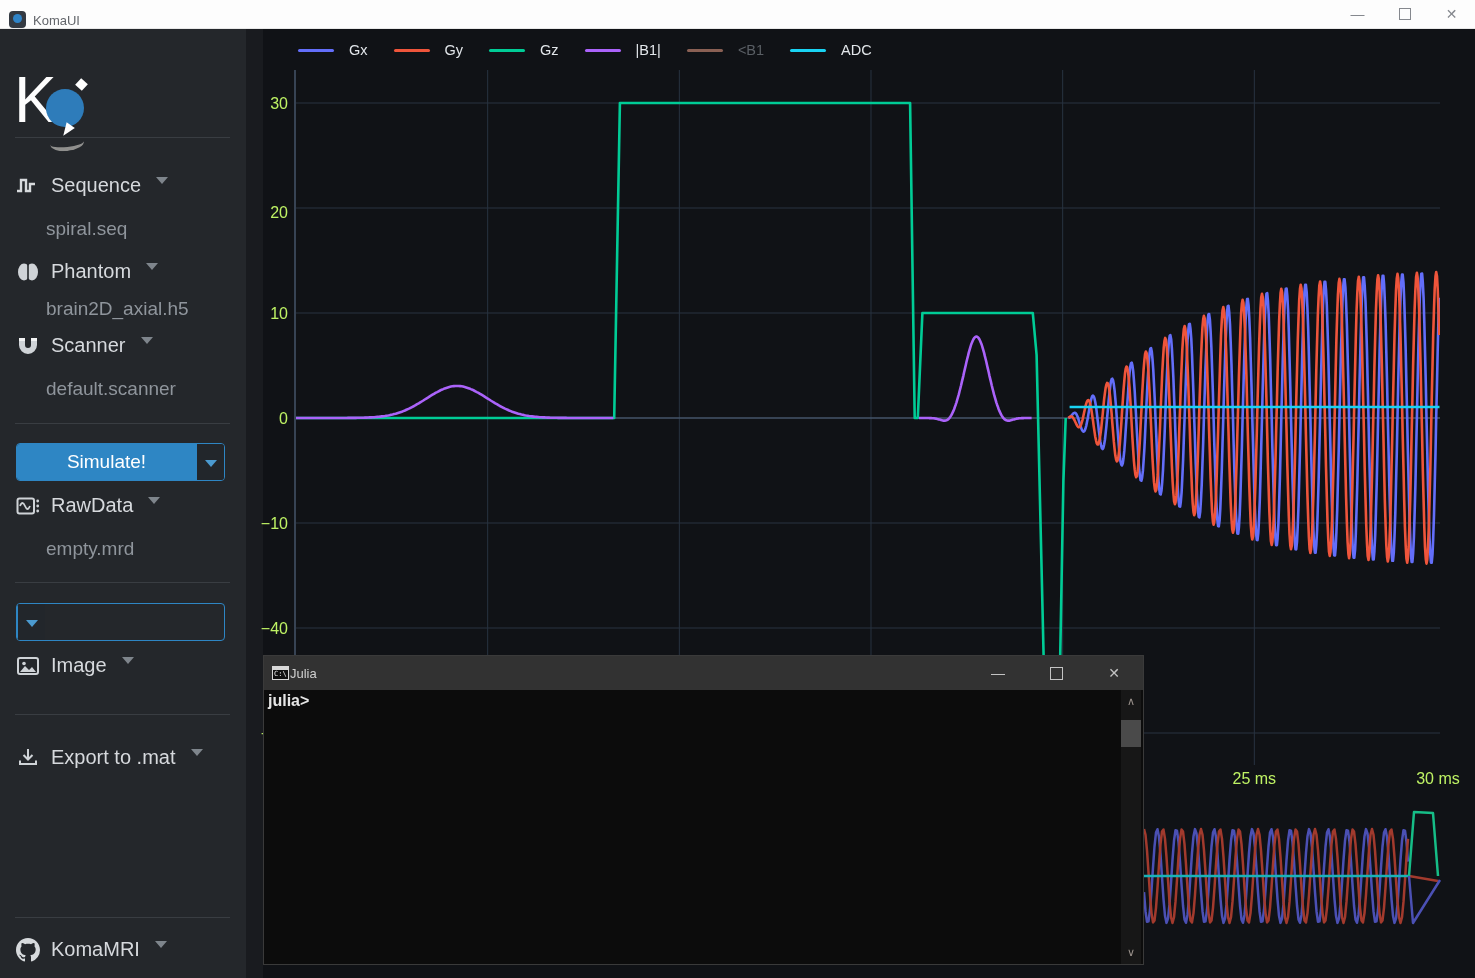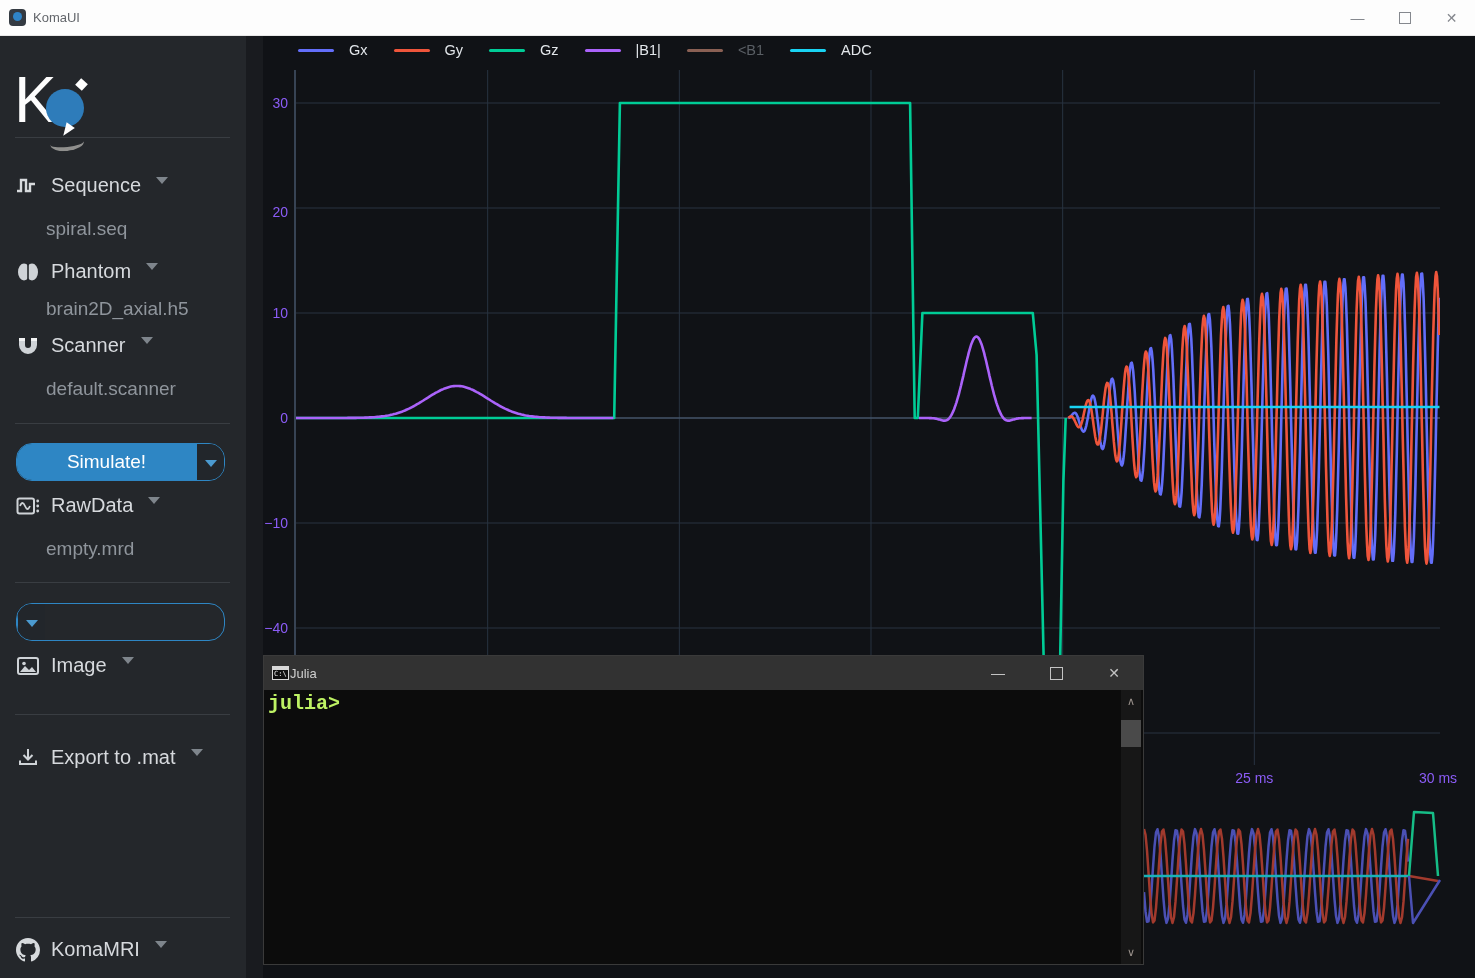--- a/index.html
+++ b/index.html
@@ -1,34 +1,34 @@
 <!DOCTYPE html>
 <html><head>
 <meta charset="utf-8">
 <style>
   html,body{margin:0;padding:0}
   body{width:1475px;height:978px;position:relative;overflow:hidden;background:#101216;
        font-family:"Liberation Sans",sans-serif;-webkit-font-smoothing:antialiased}
 
   
-  .titlebar{position:absolute;left:0;top:0;width:1475px;height:36px;background:#fdfdfd;
-            display:flex;align-items:center;z-index:6;border-bottom:1px solid #e8e8e8;box-sizing:border-box}
+  .titlebar{position:absolute;left:0;top:0;width:1475px;height:29px;background:#fdfdfd;
+            display:flex;align-items:flex-end;z-index:6;border-bottom:1px solid #e8e8e8;box-sizing:border-box}
   .app-icon{width:17px;height:17px;margin-left:9px;border-radius:4px;background:#343a42;position:relative}
   .app-icon::after{content:'';position:absolute;left:4px;top:3px;width:9px;height:9px;border-radius:50%;background:#2f84c8}
   .titlebar-title{margin-left:7px;font-size:13px;color:#63666b}
   .win-controls{margin-left:auto;display:flex;height:100%}
   .win-btn{width:47px;height:100%;display:flex;align-items:center;justify-content:center;color:#85888e;font-size:14px}
   .maxbox{width:10px;height:10px;border:1px solid #85888e}
 
   
   .main-bg{position:absolute;left:246px;top:29px;width:1229px;height:949px;background:#191b1f;z-index:0}
   .plot-card{position:absolute;left:263px;top:29px;width:1212px;height:949px;background:#101216;z-index:1}
   #plot-svg{position:absolute;left:0;top:0;z-index:2;pointer-events:none}
   #ticks{position:absolute;left:0;top:0;z-index:2;pointer-events:none}
-  .xtick,.ytick{position:absolute;font-size:14px;color:#8b5cf6}
+  .xtick,.ytick{position:absolute;font-size:16px;color:#bef264}
   .ytick{width:40px;text-align:right}
   .xtick{width:60px;text-align:center}
   #legend{position:absolute;left:298px;top:42px;display:flex;gap:26px;align-items:center;z-index:2}
   .lg-item{display:flex;align-items:center;gap:15px;cursor:pointer}
   .lg-swatch{width:36px;height:3px;border-radius:2px}
   .lg-label{font-size:14.5px;color:#e2e6ea}
 
   
   .sidebar{position:absolute;left:0;top:29px;width:246px;height:949px;background:#24272b;z-index:3;overflow:hidden}
   .sb-divider{position:absolute;left:15px;width:215px;height:1px;background:#393d42}
@@ -40,42 +40,42 @@
   .logo-nib{position:absolute;left:77px;top:51px;width:9px;height:9px;background:#fff;transform:rotate(42deg)}
   .logo-tip{position:absolute;left:62px;top:95px;width:0;height:0;border-top:13px solid #fff;
             border-left:5px solid transparent;border-right:5px solid transparent;transform:rotate(35deg)}
   .logo-shadow{position:absolute;left:50px;top:106px;width:34px;height:12px;border-radius:50%;
                border-bottom:4px solid #8f8f8d;transform:rotate(-6deg)}
   .nav-row{position:absolute;left:16px;height:30px;display:flex;align-items:flex-start;gap:11px;
            color:#d6d9dd;font-size:20px;cursor:pointer;white-space:nowrap}
   .nav-file{position:absolute;left:46px;height:22px;line-height:22px;color:#8f959c;font-size:19px;cursor:pointer}
   .caret{width:0;height:0;border-left:6px solid transparent;border-right:6px solid transparent;
          border-top:7px solid #7e858c;margin-left:4px;margin-top:3px}
-  .split-btn{position:absolute;left:16px;width:209px;height:38px;border:1px solid #2e86c4;border-radius:16px;
+  .split-btn{position:absolute;left:16px;width:209px;height:38px;border:1px solid #2e86c4;border-radius:4px;
              display:flex;overflow:hidden;box-sizing:border-box;cursor:pointer}
   .split-main{flex:1;background:#2e86c4;color:#fff;font-size:19px;display:flex;align-items:center;justify-content:center}
   .split-caret{width:27px;background:#22262b;border-left:1px solid #2e86c4;display:flex;align-items:center;justify-content:center}
   .split-caret .caret{border-top-color:#4b9ad0;margin:3px 0 0 0}
   .sb-icon{width:24px;height:24px;flex:0 0 auto}
 
   
   .terminal{position:absolute;left:263px;top:655px;width:881px;height:310px;z-index:5;
             border:1px solid #3a3a3a;box-sizing:border-box;background:#0c0c0c}
   .term-titlebar{height:34px;background:#323232;display:flex;align-items:center}
   .term-icon{width:17px;height:14px;margin-left:8px;border:1px solid #d8d8d8;background:#101010;position:relative;box-sizing:border-box}
   .term-icon::before{content:'';position:absolute;left:0;top:0;right:0;height:3px;background:#d8d8d8}
   .term-icon::after{content:'C:\\';position:absolute;left:1px;top:3px;font-size:7px;line-height:8px;color:#e8e8e8;
                     font-family:"DejaVu Sans Mono",monospace}
   .term-title{color:#cfcfcf;font-size:13px;margin-left:1px}
   .term-controls{margin-left:auto;display:flex;height:100%}
   .term-btn{width:58px;height:100%;display:flex;align-items:center;justify-content:center;color:#c3c3c3;font-size:14px}
   .term-maxbox{width:11px;height:11px;border:1px solid #c3c3c3}
   .console{position:relative;height:274px;background:#0c0c0c}
-  .prompt{position:absolute;left:4px;top:2px;font-family:Liberation Mono, monospace;font-weight:bold;
-          font-size:20px;color:#bef264}
+  .prompt{position:absolute;left:4px;top:2px;font-family:Liberation Sans, sans-serif;font-weight:bold;
+          font-size:16px;color:#e5e5e5}
   .scrollbar{position:absolute;right:2px;top:0;width:20px;height:100%;background:#171717}
   .sb-arrow{position:absolute;left:0;width:20px;text-align:center;color:#9c938d;font-size:11px;cursor:pointer}
   .sb-thumb{position:absolute;left:0;top:30px;width:20px;height:27px;background:#4a4a4a;cursor:pointer}
 </style>
 </head>
 <body>
 
 <div class="main-bg"></div>
 <div class="plot-card"></div>
 

